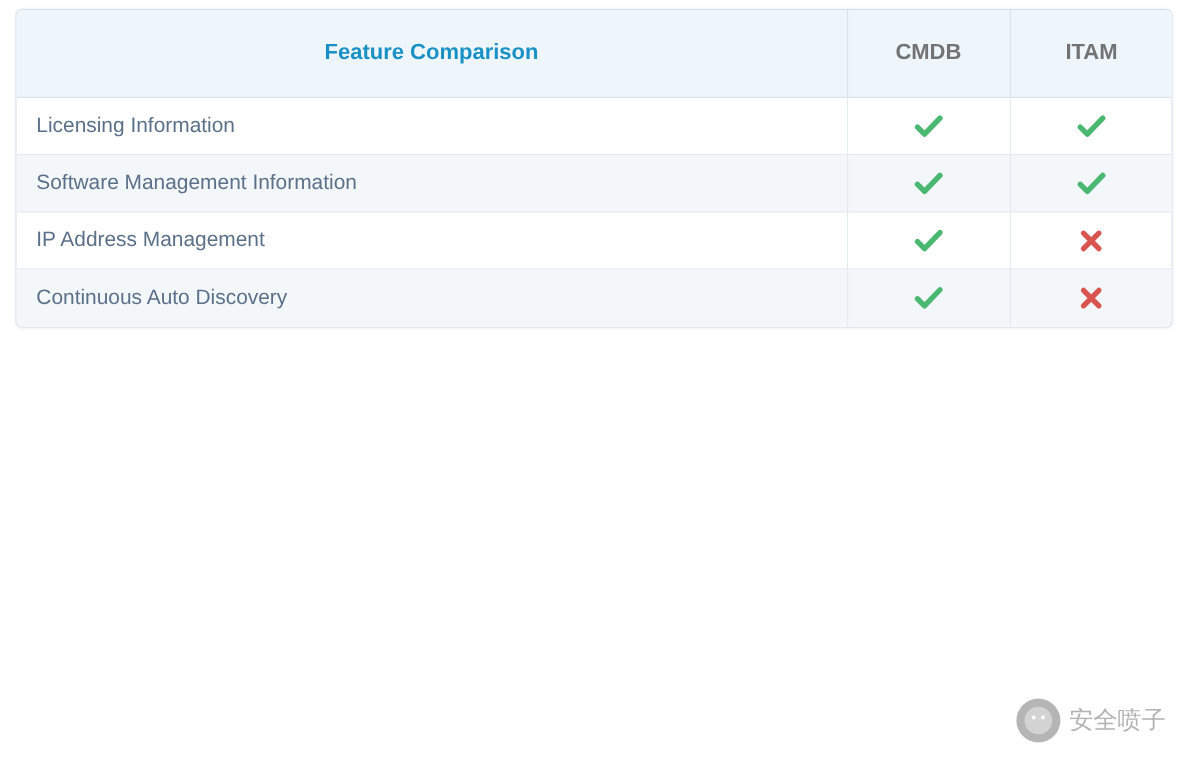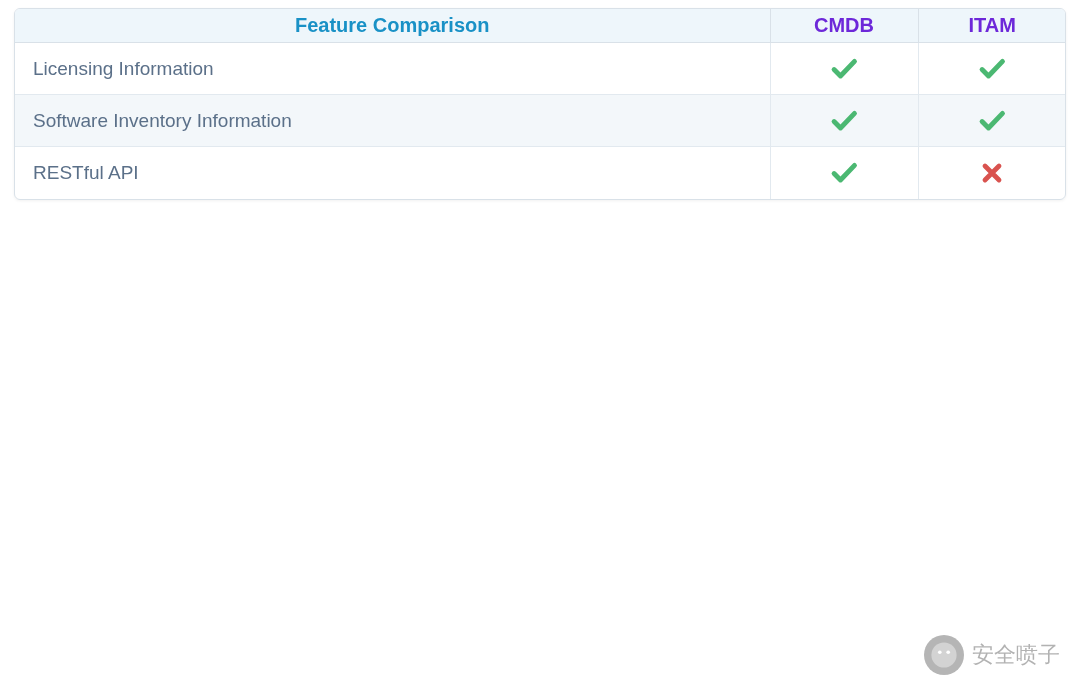--- a/index.html
+++ b/index.html
@@ -25,29 +25,29 @@
     width: 100%;
     border-collapse: collapse;
     table-layout: fixed;
   }
   col.feature-col { width: 755px; }
   col.val-col { width: 148px; }
   thead th {
     background: #eef6fb;
     font-weight: 700;
     font-size: 20px;
-    padding: 5px 12px;
+    padding: 28px 12px;
     border-bottom: 1px solid #d9e1e8;
   }
   thead th.feature-head {
     text-align: center;
     color: #1991c6;
   }
   thead th.val-head {
-    color: #6d28d9;
+    color: #737373;
     border-left: 1px solid #d9e1e8;
   }
   tbody tr { height: 52px; }
   tbody tr:nth-child(even) td { background: #f3f7fa; }
   tbody td {
     border-top: 1px solid #e2e9ef;
     padding: 0 18px;
     font-size: 19px;
     color: #5b7089;
     vertical-align: middle;
@@ -106,30 +106,39 @@
         <tr>
           <td>Licensing Information</td>
           <td class="val-cell"><span class="icon-check"><svg viewBox="0 0 24 24">
                 <path d="M3.5 12.5 L9 18 L21 5.5" fill="none" stroke="#4bb872" stroke-width="4.2" stroke-linecap="round" stroke-linejoin="round"></path>
               </svg></span></td>
           <td class="val-cell"><span class="icon-check"><svg viewBox="0 0 24 24">
                 <path d="M3.5 12.5 L9 18 L21 5.5" fill="none" stroke="#4bb872" stroke-width="4.2" stroke-linecap="round" stroke-linejoin="round"></path>
               </svg></span></td>
         </tr>
         <tr>
-          <td>Software Inventory Information</td>
+          <td>Software Management Information</td>
           <td class="val-cell"><span class="icon-check"><svg viewBox="0 0 24 24">
                 <path d="M3.5 12.5 L9 18 L21 5.5" fill="none" stroke="#4bb872" stroke-width="4.2" stroke-linecap="round" stroke-linejoin="round"></path>
               </svg></span></td>
           <td class="val-cell"><span class="icon-check"><svg viewBox="0 0 24 24">
                 <path d="M3.5 12.5 L9 18 L21 5.5" fill="none" stroke="#4bb872" stroke-width="4.2" stroke-linecap="round" stroke-linejoin="round"></path>
               </svg></span></td>
         </tr>
         <tr>
-          <td>RESTful API</td>
+          <td>IP Address Management</td>
+          <td class="val-cell"><span class="icon-check"><svg viewBox="0 0 24 24">
+                <path d="M3.5 12.5 L9 18 L21 5.5" fill="none" stroke="#4bb872" stroke-width="4.2" stroke-linecap="round" stroke-linejoin="round"></path>
+              </svg></span></td>
+          <td class="val-cell"><span class="icon-cross"><svg viewBox="0 0 24 24">
+                <path d="M5 5 L19 19 M19 5 L5 19" fill="none" stroke="#d9534f" stroke-width="4.8" stroke-linecap="round"></path>
+              </svg></span></td>
+        </tr>
+        <tr>
+          <td>Continuous Auto Discovery</td>
           <td class="val-cell"><span class="icon-check"><svg viewBox="0 0 24 24">
                 <path d="M3.5 12.5 L9 18 L21 5.5" fill="none" stroke="#4bb872" stroke-width="4.2" stroke-linecap="round" stroke-linejoin="round"></path>
               </svg></span></td>
           <td class="val-cell"><span class="icon-cross"><svg viewBox="0 0 24 24">
                 <path d="M5 5 L19 19 M19 5 L5 19" fill="none" stroke="#d9534f" stroke-width="4.8" stroke-linecap="round"></path>
               </svg></span></td>
         </tr>
       </tbody>
   </table>
 </div>

